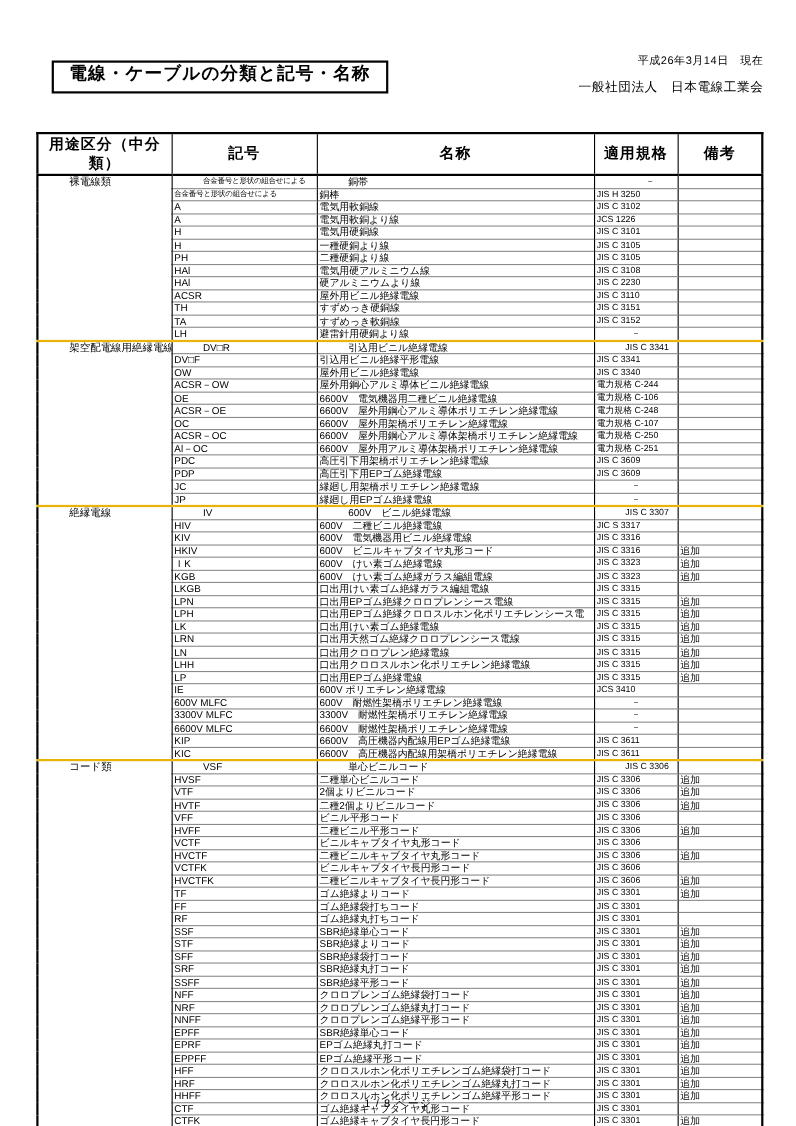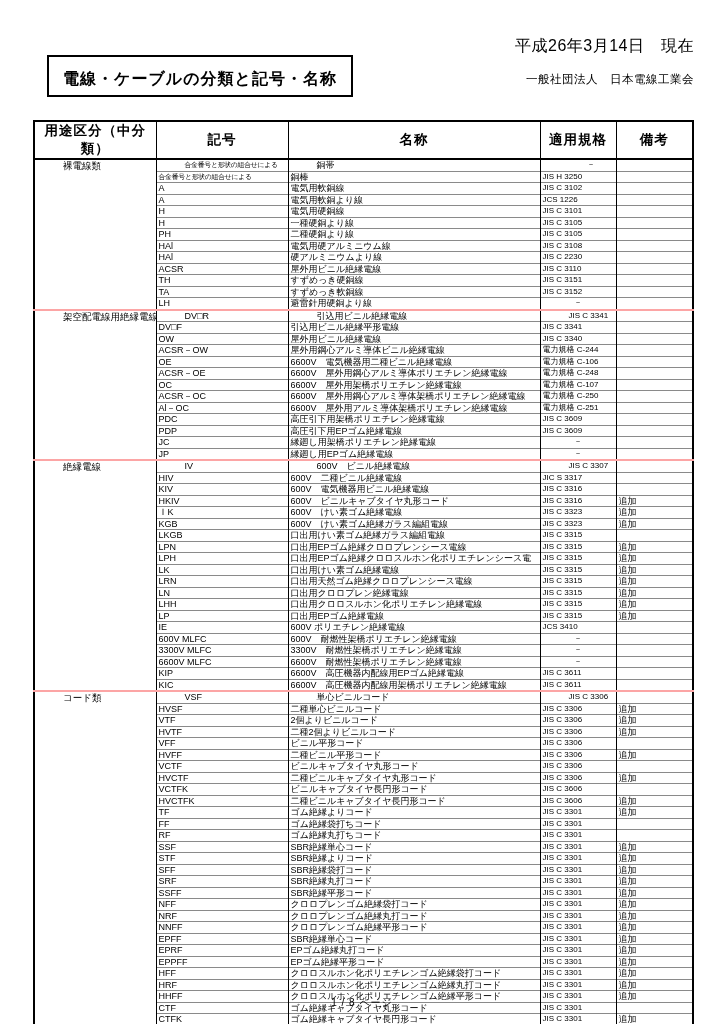--- a/index.html
+++ b/index.html
@@ -3,26 +3,26 @@
 <meta charset="utf-8">
 <style>
   html,body { margin:0; padding:0; background:#e8e8e8; }
   .page {
     position:relative; width:724px; height:1024px; margin:0 auto;
     background:#ffffff; color:#000;
     font-family:"Liberation Sans","DejaVu Sans",sans-serif;
     overflow:hidden;
   }
   .date-line {
-    position:absolute; top:36px; right:30px;
-    font-size:16px; letter-spacing:0.5px;
+    position:absolute; top:48px; right:30px;
+    font-size:10px; letter-spacing:0.5px;
   }
   .title-box {
     position:absolute; top:55px; left:47px;
-    border:2px solid #000; padding:12px 14px 5px;
+    border:2px solid #000; padding:0 14px 5px;
     font-size:16px; font-weight:bold; letter-spacing:1px;
     background:#fff;
   }
   .org-line {
     position:absolute; top:72px; right:30px;
     font-size:11.5px; font-weight:normal; letter-spacing:0.5px;
   }
   table.maintable {
     position:absolute; top:88px; left:33px;
     width:659px; border-collapse:collapse; table-layout:fixed;
@@ -35,21 +35,21 @@
     text-align:center; padding:0; letter-spacing:1px;
     background:#fff;
   }
   .maintable td {
     border-left:1px solid #000; border-right:1px solid #000;
     border-top:1px solid #8a8a8a;
     height:10.5px; line-height:10.5px;
     padding:0 2px; overflow:hidden; white-space:nowrap;
     font-size:9px;
   }
-  .maintable tr.section-start td { border-top:2px solid #fca5a5;padding-left:28px; }
+  .maintable tr.section-start td { border-top:2px solid #eab308;padding-left:28px; }
   .maintable td.cat {
     vertical-align:top; font-size:9.5px; line-height:12px;
     padding-top:0;
   }
   .maintable td.sym { font-size:9px; }
   .maintable td.sym-small { font-size:6.8px; letter-spacing:-0.2px; }
   .maintable td.name { font-size:9px; }
   .maintable td.std { font-size:8px; }
   .maintable td.std.dash { text-align:center; }
   .maintable td.rem { font-size:9px; }

